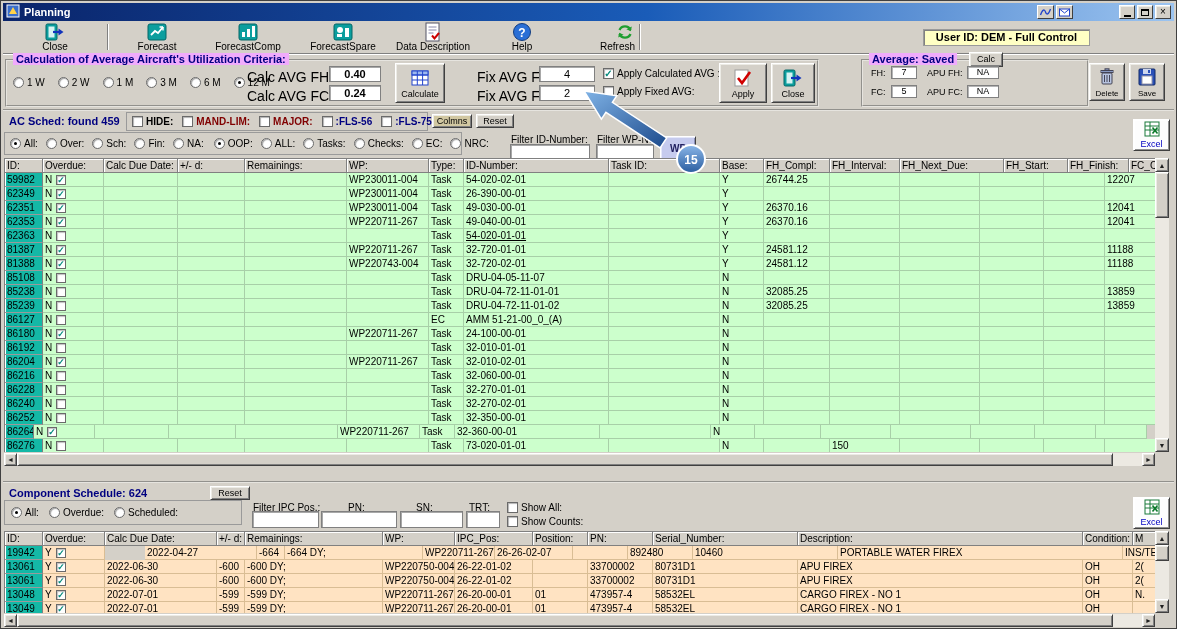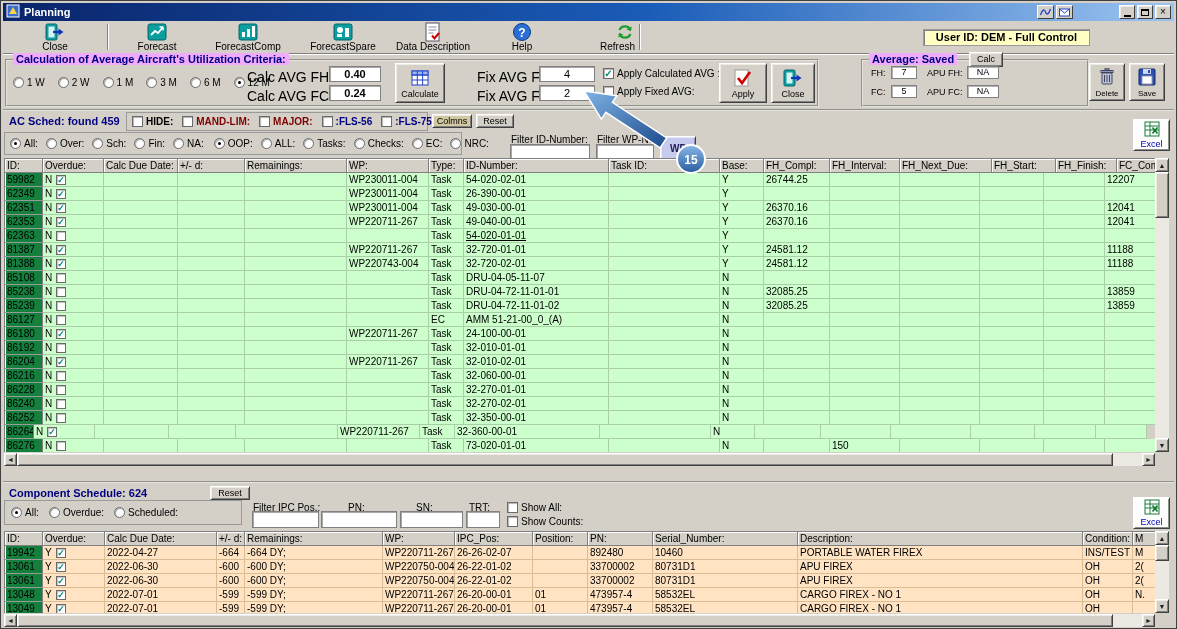--- a/index.html
+++ b/index.html
@@ -59,21 +59,21 @@
   
   .ac-band{position:absolute;left:2px;top:108px;right:2px;height:372px;border-top:2px groove #e6e4df;}
   .comp-band{position:absolute;left:2px;top:480px;right:2px;height:148px;border-top:2px groove #e6e4df;}
 
   
   .grid{position:absolute;background:#d4d0c8;overflow:hidden;border-left:1px solid #808080;border-top:1px solid #808080;}
   .g-head{display:flex;height:14px;}
   .g-hcell{flex:none;background:#d4d0c8;border-right:1px solid #808080;border-bottom:1px solid #808080;box-shadow:inset 1px 1px 0 #fff;font-size:10px;line-height:13px;padding:0 2px;white-space:nowrap;overflow:hidden;}
   .g-row{display:flex;height:14px;}
   .g-cell{flex:none;font-size:10px;line-height:13px;padding:0 2px;white-space:nowrap;overflow:hidden;border-right:1px solid var(--grid);border-bottom:1px solid var(--grid);background:var(--rowbg);}
-  .g-id{background:#15803d;border-right:1px solid #808080;border-bottom:1px solid #9a9a9a;box-shadow:inset 1px 0 0 #fff;}
+  .g-id{background:#14b8a6;border-right:1px solid #808080;border-bottom:1px solid #9a9a9a;box-shadow:inset 1px 0 0 #fff;}
   .g-od{display:flex;align-items:center;gap:3px;}
   .od-letter{width:8px;flex:none;}
   .gcbx{width:10px;height:10px;background:#fff;border:1px solid #6a6a6a;box-shadow:inset 1px 1px 1px rgba(0,0,0,.25);font-size:9px;line-height:8px;text-align:center;color:#00897b;font-weight:bold;flex:none;}
   .ac-grid{--grid:#a8cfa8;--rowbg:#ccffcc;}
   .cs-grid{--grid:#d9bd94;--rowbg:#ffe3c2;}
 
   
   .sb-btn{background:#d4d0c8;border:1px solid;border-color:#fff #404040 #404040 #fff;box-shadow:inset 1px 1px 0 #ecebe5,inset -1px -1px 0 #808080;font-size:7px;line-height:7px;display:flex;align-items:center;justify-content:center;color:#202020;flex:none;}
   .vscroll{position:absolute;width:14px;background:#ece9e2;display:flex;flex-direction:column;}
   .vscroll .sb-btn{height:14px;width:14px;}
@@ -409,21 +409,21 @@
           <div class="g-hcell" style="width: 74px;">Calc Due Date:</div>
           <div class="g-hcell" style="width: 67px;">+/- d:</div>
           <div class="g-hcell" style="width: 102px;">Remainings:</div>
           <div class="g-hcell" style="width: 82px;">WP:</div>
           <div class="g-hcell" style="width: 35px;">Type:</div>
           <div class="g-hcell" style="width: 145px;">ID-Number:</div>
           <div class="g-hcell" style="width: 111px;">Task ID:</div>
           <div class="g-hcell" style="width: 44px;">Base:</div>
           <div class="g-hcell" style="width: 66px;">FH_Compl:</div>
           <div class="g-hcell" style="width: 70px;">FH_Interval:</div>
-          <div class="g-hcell" style="width: 92px;">FH_Next_Due:</div>
+          <div class="g-hcell" style="width: 104px;">FH_Next_Due:</div>
           <div class="g-hcell" style="width: 64px;">FH_Start:</div>
           <div class="g-hcell" style="width: 61px;">FH_Finish:</div>
           <div class="g-hcell" style="width: 51px;">FC_Compl</div>
         </div>
         <div class="g-row">
           <div class="g-cell g-id" style="width: 38px;">59982</div>
           <div class="g-cell g-od" style="width: 61px;">
             <span class="od-letter">N</span>
             <span class="gcbx on">✓</span>
           </div>
@@ -924,21 +924,21 @@
           <div class="g-hcell" style="width: 285px;">Description:</div>
           <div class="g-hcell" style="width: 50px;">Condition:</div>
           <div class="g-hcell" style="width: 23px;">M</div>
         </div>
         <div class="g-row">
           <div class="g-cell g-id" style="width: 38px;">19942</div>
           <div class="g-cell g-od" style="width: 62px;">
             <span class="od-letter">Y</span>
             <span class="gcbx on">✓</span>
           </div>
-          <div class="g-cell" style="width: 112px;">2022-04-27</div>
+          <div class="g-cell" style="width: 112px; margin-left: 40px;">2022-04-27</div>
           <div class="g-cell" style="width: 28px;">-664</div>
           <div class="g-cell" style="width: 138px;">-664 DY;</div>
           <div class="g-cell" style="width: 72px;">WP220711-267</div>
           <div class="g-cell" style="width: 78px;">26-26-02-07</div>
           <div class="g-cell" style="width: 55px;"></div>
           <div class="g-cell" style="width: 65px;">892480</div>
           <div class="g-cell" style="width: 145px;">10460</div>
           <div class="g-cell" style="width: 285px;">PORTABLE WATER FIREX</div>
           <div class="g-cell" style="width: 50px;">INS/TEST</div>
           <div class="g-cell" style="width: 23px;">M</div>

